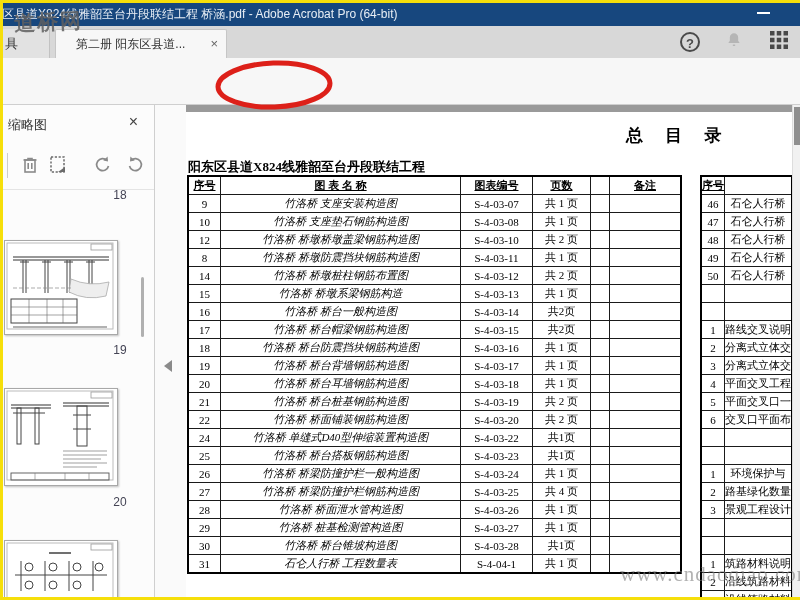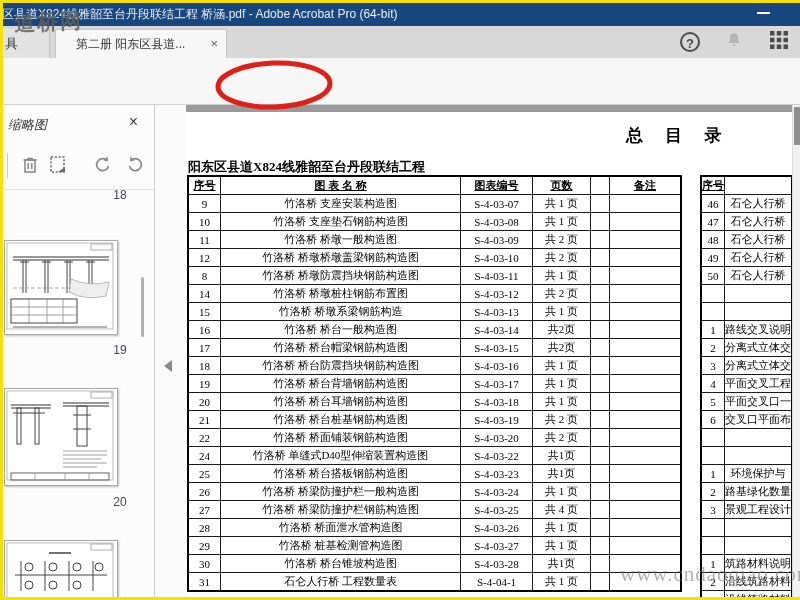--- a/index.html
+++ b/index.html
@@ -31,21 +31,21 @@
   .caret{position:absolute;width:0;height:0;border-left:4px solid transparent;border-right:4px solid transparent;border-top:5px solid #666;}
   .more-dots{position:absolute;left:648px;top:74px;font-size:17px;font-weight:bold;color:#555;letter-spacing:2px;}
   .partial-icon{position:absolute;right:-3px;top:74px;width:10px;height:20px;border:2px solid #6b6b6b;border-right:none;}
 
   
   .red-ellipse{position:absolute;left:214px;top:59px;z-index:30;pointer-events:none;}
 
   
   .main{position:absolute;left:0;top:105px;width:800px;height:495px;}
   .sidebar{position:absolute;left:0;top:0;width:155px;height:495px;background:#fcfcfc;border-right:1px solid #cfcfcf;box-sizing:border-box;overflow:hidden;}
-  .sb-title{position:absolute;left:8px;top:11px;font-size:13px;color:#333;font-style:italic;}
+  .sb-title{position:absolute;left:8px;top:11px;font-size:13px;color:#333;}
   .sb-close{position:absolute;right:16px;top:8px;font-size:16px;color:#444;}
   .sb-tools{position:absolute;left:0;top:42px;width:155px;height:38px;}
   .sb-sep{position:absolute;left:7px;top:6px;height:25px;border-left:1px solid #ccc;}
   .sb-tool{position:absolute;top:6px;width:24px;height:24px;}
   .sb-divider{position:absolute;left:0;top:84px;width:155px;border-top:1px solid #e4e4e4;}
   .thumb-label{position:absolute;left:100px;width:40px;text-align:center;font-size:12px;color:#445;}
   .thumb{position:absolute;left:4px;width:112px;background:#fff;border:1px solid #a8a8a8;box-shadow:1px 1px 2px rgba(0,0,0,.25);}
   .sb-scroll{position:absolute;left:141px;top:172px;width:3px;height:60px;background:#b0b0b0;border-radius:2px;}
 
   .gutter{position:absolute;left:155px;top:0;width:31px;height:495px;background:#fafafa;}
@@ -59,21 +59,21 @@
   
   .doc-serif{font-family:"Liberation Serif",serif;color:#000;}
   .page-title{position:absolute;left:440px;top:12px;font-size:17px;font-weight:bold;letter-spacing:9px;white-space:nowrap;}
   .project-title{position:absolute;left:2px;top:46px;font-size:13px;font-weight:600;white-space:nowrap;}
   table.toc{position:absolute;border-collapse:collapse;table-layout:fixed;background:#fff;font-family:"Liberation Serif",serif;font-size:11px;color:#000;border:2px solid #000;}
   table.toc th,table.toc td{border:1px solid #1a1a1a;height:17px;padding:0;overflow:hidden;white-space:nowrap;text-align:center;font-weight:normal;}
   table.toc th{font-weight:600;text-decoration:underline;}
   .toc-left{left:1px;top:63px;}
   .toc-right{left:514px;top:63px;}
   td.cell-name,th.h-name{text-align:left;}
-  td.cell-name{padding:0 4px;}
+  td.cell-name{padding:0 4px;font-style:italic;}
   table.toc th.h-name{text-align:center;}
   .w-seq{width:31px}.w-name{width:239px}.w-code{width:71px}.w-pages{width:57px}.w-gap{width:18px}.w-note{width:70px}
   .w-seq2{width:37px}.w-name2{width:123px}
   td.cell-name2{text-align:left;padding:0 4px;}
 
   
   .wm-top{position:absolute;left:14px;top:8px;z-index:40;font-size:21px;font-weight:bold;color:rgba(95,95,95,0.85);transform:rotate(-3deg);letter-spacing:2px;font-family:"Liberation Serif",serif;}
   .wm-bottom{position:absolute;left:620px;top:562px;z-index:40;font-size:21px;color:rgba(125,125,125,0.6);letter-spacing:1px;font-family:"Liberation Serif",serif;}
   .frame{position:absolute;left:0;top:0;right:0;bottom:0;border:3px solid #f6df0a;z-index:60;pointer-events:none;}
 </style>
@@ -349,28 +349,20 @@
               </tr>
               <tr>
                 <td class="cell-seq">10</td>
                 <td class="cell-name">竹洛桥 支座垫石钢筋构造图</td>
                 <td class="cell-code">S-4-03-08</td>
                 <td class="cell-pages">共 1 页</td>
                 <td class="cell-gap"></td>
                 <td class="cell-note"></td>
               </tr>
               <tr>
-                <td class="cell-seq">11</td>
-                <td class="cell-name">竹洛桥 桥墩一般构造图</td>
-                <td class="cell-code">S-4-03-09</td>
-                <td class="cell-pages">共 2 页</td>
-                <td class="cell-gap"></td>
-                <td class="cell-note"></td>
-              </tr>
-              <tr>
                 <td class="cell-seq">12</td>
                 <td class="cell-name">竹洛桥 桥墩桥墩盖梁钢筋构造图</td>
                 <td class="cell-code">S-4-03-10</td>
                 <td class="cell-pages">共 2 页</td>
                 <td class="cell-gap"></td>
                 <td class="cell-note"></td>
               </tr>
               <tr>
                 <td class="cell-seq">8</td>
                 <td class="cell-name">竹洛桥 桥墩防震挡块钢筋构造图</td>

